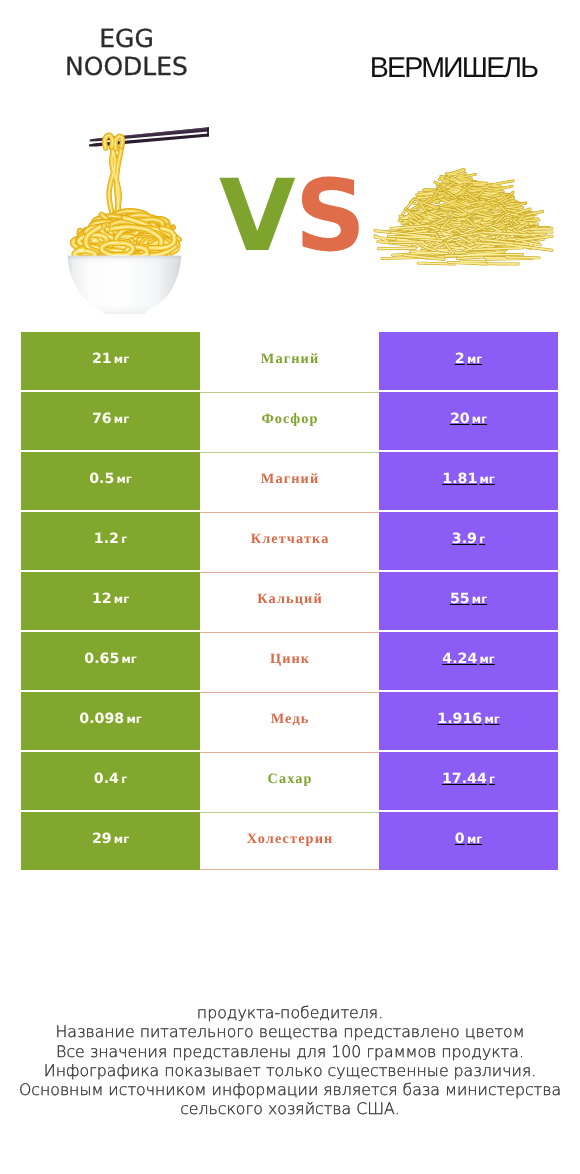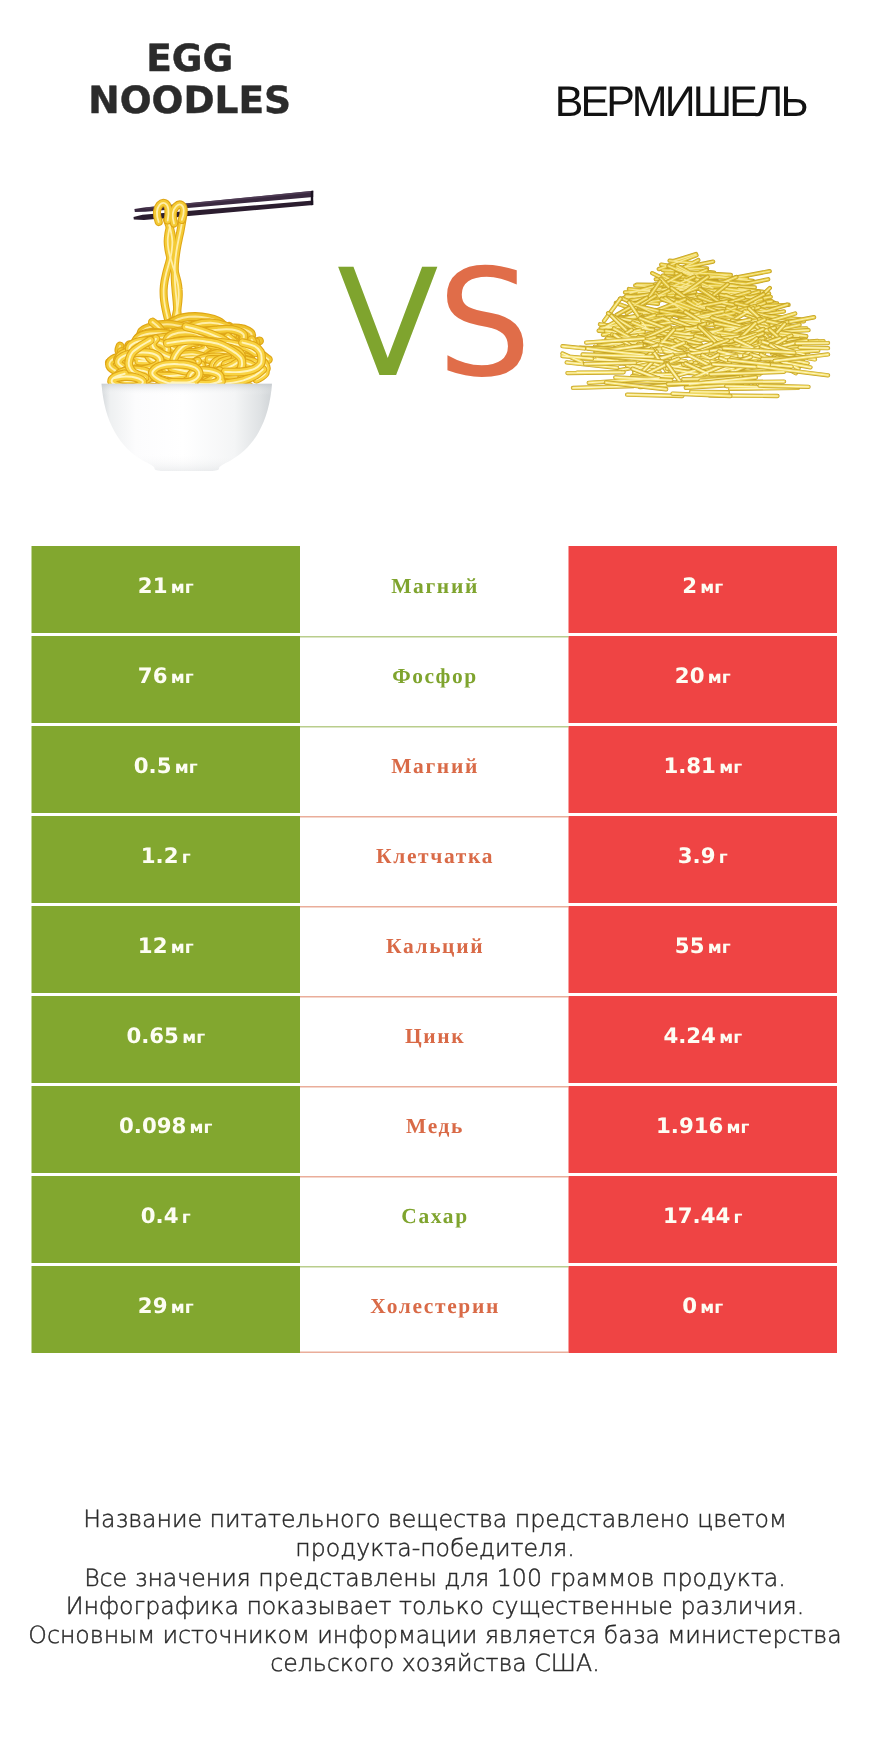--- a/index.html
+++ b/index.html
@@ -1,33 +1,33 @@
 <!DOCTYPE html>
 <html><head>
 <meta charset="utf-8">
 <style>
 html,body{margin:0;padding:0;background:#fff;}
 body{width:580px;height:1174px;font-family:"Liberation Sans",sans-serif;-webkit-font-smoothing:antialiased;text-rendering:geometricPrecision;}
 .page{position:relative;width:580px;height:1174px;overflow:hidden;background:#fff;}
 .title-left{position:absolute;left:0;top:24.5px;width:253px;text-align:center;
-  font-family:"DejaVu Sans",sans-serif;font-weight:700;font-size:25px;line-height:28px;color:#2b2b2b;-webkit-text-stroke:0.3px #2b2b2b;}
+  font-family:"DejaVu Sans",sans-serif;font-weight:400;font-size:25px;line-height:28px;color:#2b2b2b;-webkit-text-stroke:0.3px #2b2b2b;}
 .title-right{position:absolute;left:327px;top:52.5px;width:253px;text-align:center;
   font-family:"Liberation Sans",sans-serif;font-weight:400;font-size:28.6px;line-height:30px;color:#121212;letter-spacing:-1.85px;}
 .imgL{position:absolute;left:55px;top:108px;width:160px;height:215px;}
 .imgR{position:absolute;left:370px;top:160px;width:190px;height:115px;}
 .vs{position:absolute;left:219px;top:167px;width:140px;height:100px;
-  font-family:"DejaVu Sans",sans-serif;font-size:99px;line-height:99px;font-weight:400;text-align:center;letter-spacing:-1px;}
+  font-family:"DejaVu Sans",sans-serif;font-size:99px;line-height:99px;font-weight:700;text-align:center;letter-spacing:-1px;}
 .vs .v{color:#7FA42E;}
 .vs .s{color:#E06D49;}
-.table{position:absolute;left:21px;top:364px;width:504px;}
+.table{position:absolute;left:21px;top:332px;width:504px;}
 .row{position:relative;height:58px;margin-bottom:2px;}
 .row:last-child{margin-bottom:0;}
 .cell{position:absolute;top:0;height:58px;width:179px;display:flex;align-items:center;justify-content:center;padding-bottom:4px;box-sizing:border-box;}
 .cL{left:0;background:#82A72F;}
-.cR{left:358px;background:#ef4444;}
+.cR{left:358px;background:#8b5cf6;text-decoration:underline;}
 .cM{left:179px;background:#fff;}
 .val{color:#fdfdf3;font-family:"DejaVu Sans",sans-serif;font-weight:700;font-size:14.2px;white-space:nowrap;}
 .val .u{font-size:11.4px;font-weight:700;margin-left:2.2px;}
 .lbl{font-family:Liberation Serif, serif;font-weight:600;font-size:14.3px;letter-spacing:1.1px;white-space:nowrap;text-indent:1.1px;}
 .lbl.g{color:#7FA42E;}
 .lbl.o{color:#D96A47;}
 .sep{position:absolute;left:179px;width:179px;height:1px;opacity:0.55;}
 .foot{position:absolute;left:0;top:1003px;width:580px;text-align:center;
   font-family:"DejaVu Sans",sans-serif;font-weight:200;font-size:15.75px;line-height:19.3px;color:#2a2a2a;-webkit-text-stroke:0.3px #2a2a2a;}
 </style>
@@ -648,20 +648,20 @@
           <span class="lbl o">Холестерин</span>
         </div>
         <div class="cell cR">
           <span class="val"><span>0</span><span class="u">мг</span></span>
         </div>
         <div class="sep" style="top:0;background:#7FA42E;"></div>
         <div class="sep" style="top:57px;background:#D96A47;"></div>
       </div>
     </div>
   <div class="foot">
+      <div>продукта-победителя.</div>
       <div>Название питательного вещества представлено цветом</div>
-      <div>продукта-победителя.</div>
       <div>Все значения представлены для 100 граммов продукта.</div>
       <div>Инфографика показывает только существенные различия.</div>
       <div>Основным источником информации является база министерства</div>
       <div>сельского хозяйства США.</div>
     </div>
 </div>
 
 </body></html>

